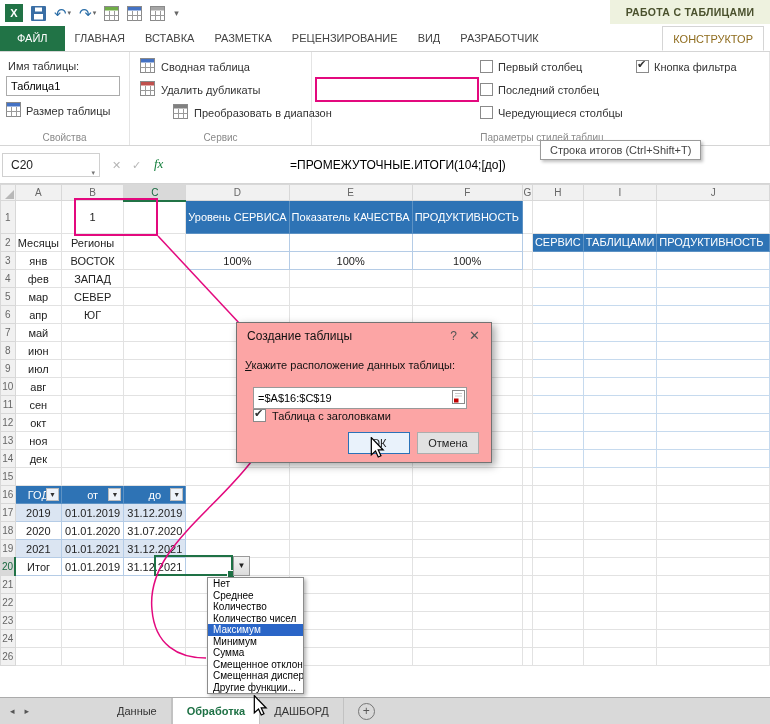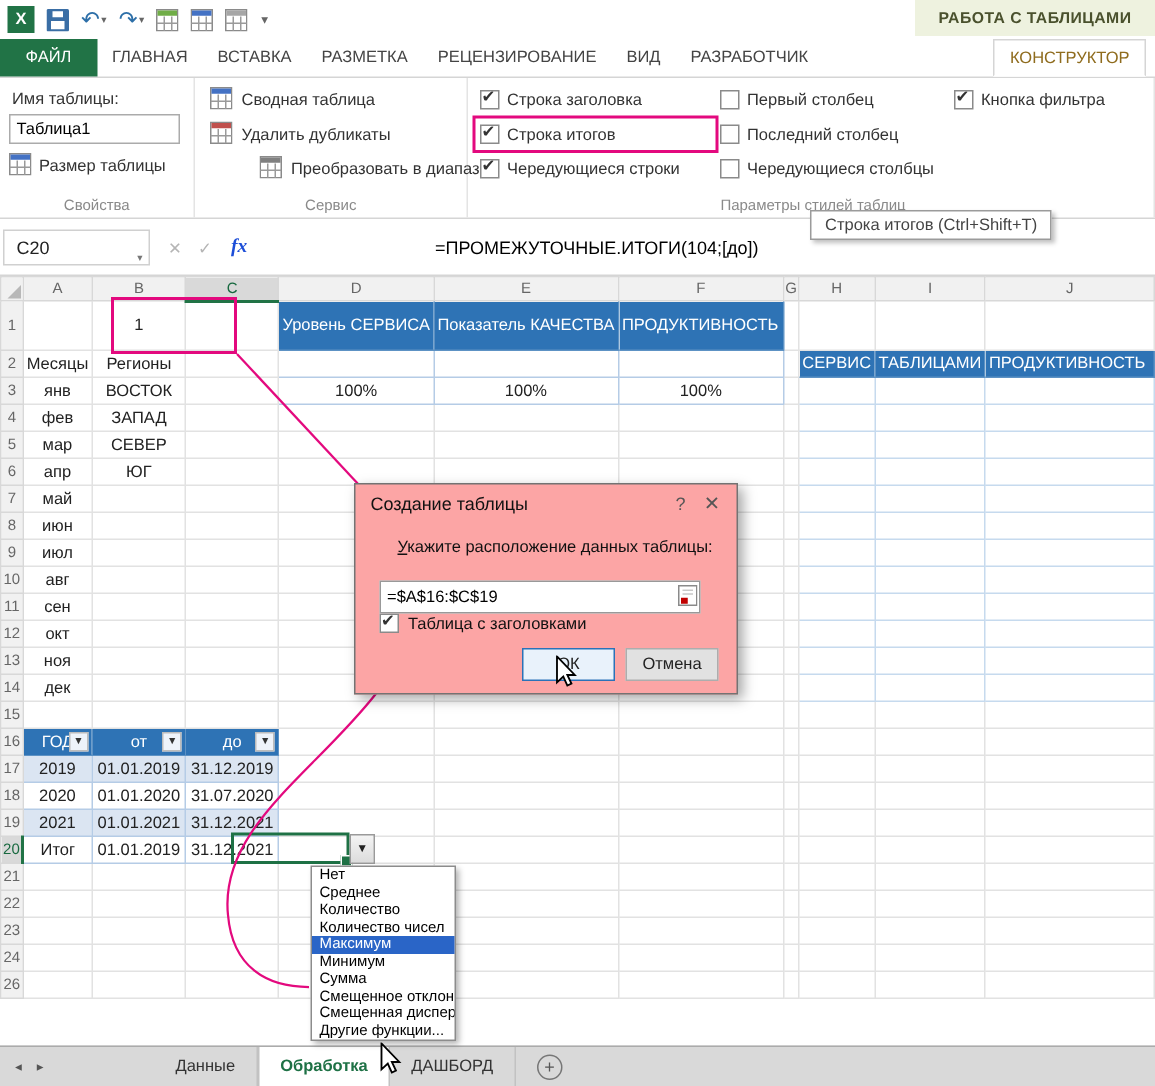--- a/index.html
+++ b/index.html
@@ -38,21 +38,21 @@
 .cb-item{display:flex;align-items:center;gap:5px;font-size:11px;color:#333;height:17px;margin-bottom:6px;white-space:nowrap}
 .cb{width:13px;height:13px;border:1px solid #8a8a8a;background:#fff;display:inline-block;position:relative;flex:none}
 .cb.checked::after{content:"✔";position:absolute;left:0;top:-3px;font-size:11px;color:#333}
 
 
 .fb{position:absolute;left:0;top:146px;width:770px;height:38px;background:#fff;border-bottom:1px solid #d5d5d5;z-index:1}
 .namebox{position:absolute;left:2px;top:7px;width:98px;height:24px;border:1px solid #d0d0d0;font-size:12px;color:#222;padding-left:8px;line-height:22px}
 .nb-caret{position:absolute;right:4px;top:8px;font-size:7px;color:#777}
 .fb-x{position:absolute;left:112px;top:13px;color:#b5b5b5;font-size:11px}
 .fb-check{position:absolute;left:132px;top:13px;color:#b5b5b5;font-size:11px}
-.fb-fx{position:absolute;left:154px;top:10px;color:#1d4ed8;font-style:italic;font-family:"Liberation Serif","DejaVu Serif",serif;font-size:13px;font-weight:bold}
+.fb-fx{position:absolute;left:154px;top:10px;color:#15803d;font-style:italic;font-family:"Liberation Serif","DejaVu Serif",serif;font-size:13px;font-weight:normal}
 .fb-formula{position:absolute;left:290px;top:12px;font-size:12px;color:#000}
 
 
 .sheet{position:absolute;left:0;top:184px;border-collapse:collapse;table-layout:fixed;z-index:0}
 .sheet td,.sheet th{border:1px solid #e2e2e2;font-size:11px;font-weight:normal;padding:0 2px;white-space:nowrap;overflow:hidden;height:18px;background:#fff;text-align:left;vertical-align:middle}
 .sheet tr.hdr th{height:16px;background:#f1f1f1;color:#666;font-size:10px;text-align:center;border-color:#d8d8d8;padding:0}
 .sheet td.rowhdr{background:#f1f1f1;color:#666;font-size:10px;text-align:center;border-color:#d8d8d8;padding:0}
 .corner{position:relative}
 .corner::after{content:"";position:absolute;right:1px;bottom:1px;border-left:9px solid transparent;border-bottom:9px solid #b8b8b8}
 .sel-col{background:#d9d9d9 !important;color:#17693f !important;border-bottom:2px solid #217346 !important}
@@ -80,21 +80,21 @@
 .dd-item.sel{background:#2a65c7;color:#fff}
 .tooltip{position:absolute;left:540px;top:140px;background:#fff;border:1px solid #9b9b9b;box-shadow:2px 2px 3px rgba(0,0,0,.25);font-size:11px;color:#444;padding:3px 9px;white-space:nowrap;z-index:25}
 .annot{position:absolute;left:0;top:0;z-index:5;pointer-events:none}
 .cursor{position:absolute;z-index:40;pointer-events:none}
 
 
 .dialog{position:absolute;left:236px;top:322px;width:256px;height:141px;background:#fca5a5;border:1px solid #737373;box-shadow:3px 3px 8px rgba(0,0,0,.35);z-index:10;font-size:11px}
 .dlg-title{position:absolute;left:10px;top:6px;font-size:12px;color:#111}
 .dlg-help{position:absolute;right:34px;top:6px;color:#555;font-size:12px}
 .dlg-close{position:absolute;right:11px;top:5px;color:#555;font-size:13px}
-.dlg-label{position:absolute;left:28px;top:36px;color:#111}
+.dlg-label{position:absolute;left:8px;top:36px;color:#111}
 .dlg-inputwrap{position:absolute;left:16px;top:64px;width:214px;height:22px}
 .dlg-input{width:100%;height:100%;border:1px solid #999;padding:2px 18px 2px 4px;font-size:11px;font-family:inherit;background:#fff}
 .refedit{position:absolute;right:2px;top:3px}
 .dlg-check{position:absolute;left:16px;top:86px;display:flex;align-items:center;gap:6px;color:#111}
 .dlg-buttons{position:absolute;right:12px;bottom:8px;display:flex;gap:7px}
 .btn{height:22px;font-size:11px;font-family:inherit;border:1px solid #adadad;background:#e1e1e1;padding:0 10px;min-width:62px;color:#222}
 .btn.ok{background:#e9f2fb;border-color:#2a72b8}
 
 
 .sheetbar{position:absolute;left:0;top:697px;width:770px;height:27px;background:#d9d9d9;border-top:1px solid #ababab;display:flex;align-items:stretch;z-index:3}
@@ -200,34 +200,20 @@
         <span><svg width="15" height="15" viewBox="0 0 15 15">
             <rect x="0.5" y="0.5" width="14" height="14" fill="#fff" stroke="#8a8a8a"></rect>
             <rect x="1" y="1" width="13" height="3.5" fill="#808080"></rect>
             <path d="M0.5,9.5H14.5M5.5,5V14.5M10.5,5V14.5" stroke="#9a9a9a" fill="none"></path>
           </svg></span>
         <span>Преобразовать в диапазон</span>
       </div>
     </div>
   <div class="rgroup g3">
     <div class="cb-cols" id="cb-cols">
-        <div class="cb-col cb-col0">
-          <div class="cb-item">
-            <span class="cb checked"></span>
-            <span>Строка заголовка</span>
-          </div>
-          <div class="cb-item">
-            <span class="cb checked"></span>
-            <span>Строка итогов</span>
-          </div>
-          <div class="cb-item">
-            <span class="cb checked"></span>
-            <span>Чередующиеся строки</span>
-          </div>
-        </div>
         <div class="cb-col cb-col1">
           <div class="cb-item">
             <span class="cb"></span>
             <span>Первый столбец</span>
           </div>
           <div class="cb-item">
             <span class="cb"></span>
             <span>Последний столбец</span>
           </div>
           <div class="cb-item">

